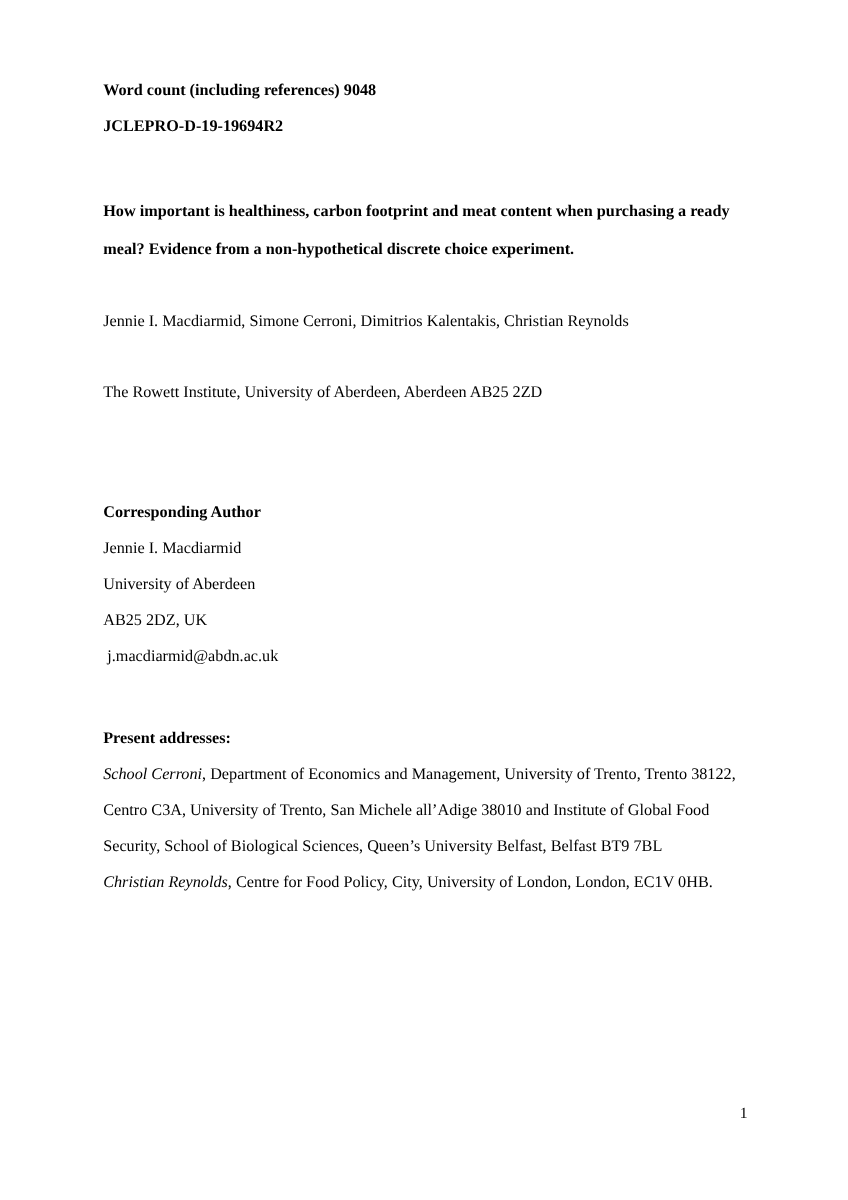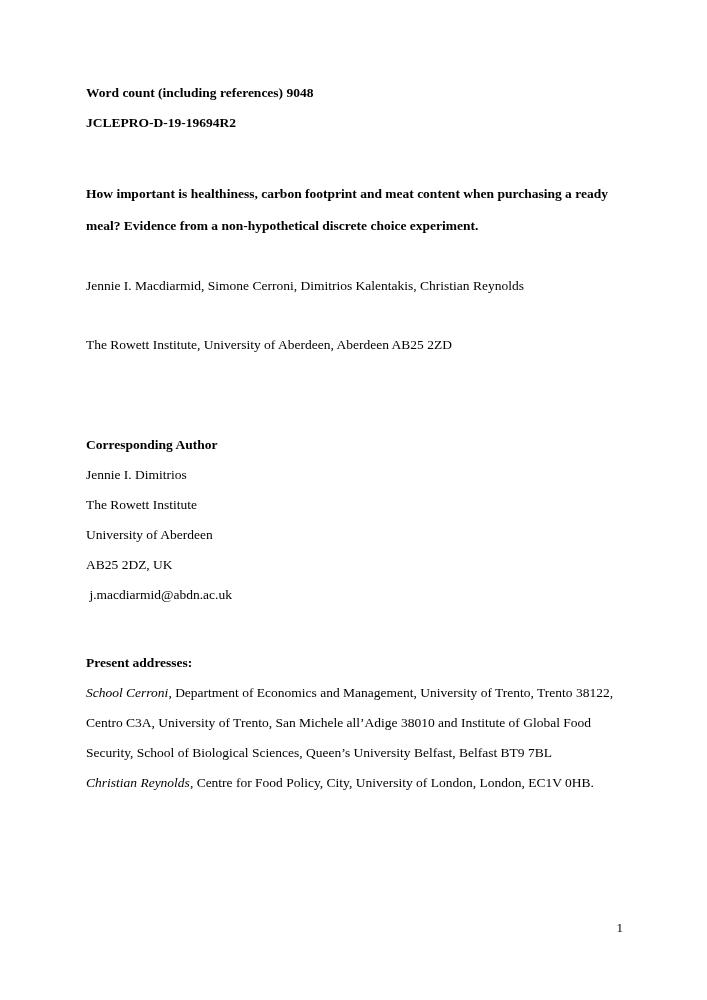--- a/index.html
+++ b/index.html
@@ -15,21 +15,21 @@
   }
   .page {
     position: absolute;
     left: 0; top: 0;
     width: 707px; height: 1000px;
     background: #ffffff;
   }
   .content {
     position: absolute;
     left: 86px;
-    top: 78px;
+    top: 60px;
     width: 535px;
   }
   .line { line-height: 30px; }
   .bold { font-weight: bold; }
   .italic { font-style: italic; }
   .title-block {
     line-height: 32px;
     font-weight: bold;
     margin-top: 40px;
   }
@@ -55,22 +55,21 @@
     <p class="line bold">Word count (including references) 9048</p>
     <p class="line bold">JCLEPRO-D-19-19694R2</p>
 
     <p class="title-block">How important is healthiness, carbon footprint and meat content when purchasing a ready meal? Evidence from a non-hypothetical discrete choice experiment.</p>
 
     <p class="byline">Jennie I. Macdiarmid, Simone Cerroni, Dimitrios Kalentakis, Christian Reynolds</p>
     <p class="byline">The Rowett Institute, University of Aberdeen, Aberdeen AB25 2ZD</p>
 
     <div class="section-gap-large">
       <p class="line bold">Corresponding Author</p>
-      <p class="line">Jennie I. Dimitrios</p>
-      <p class="line">The Rowett Institute</p>
+      <p class="line">Jennie I. Macdiarmid</p>
       <p class="line">University of Aberdeen</p>
       <p class="line">AB25 2DZ, UK</p>
       <p class="line pre"> j.macdiarmid@abdn.ac.uk</p>
     </div>
 
     <div class="section-gap-medium">
       <p class="line bold">Present addresses:</p>
       <p class="para"><span class="italic">School Cerroni</span><span>, Department of Economics and Management, University of Trento, Trento 38122, Centro C3A, University of Trento, San Michele all’Adige 38010 and Institute of Global Food Security, School of Biological Sciences, Queen’s University Belfast, Belfast BT9 7BL</span></p>
       <p class="para"><span class="italic">Christian Reynolds</span><span>, Centre for Food Policy, City, University of London, London, EC1V 0HB.</span></p>
     </div>

